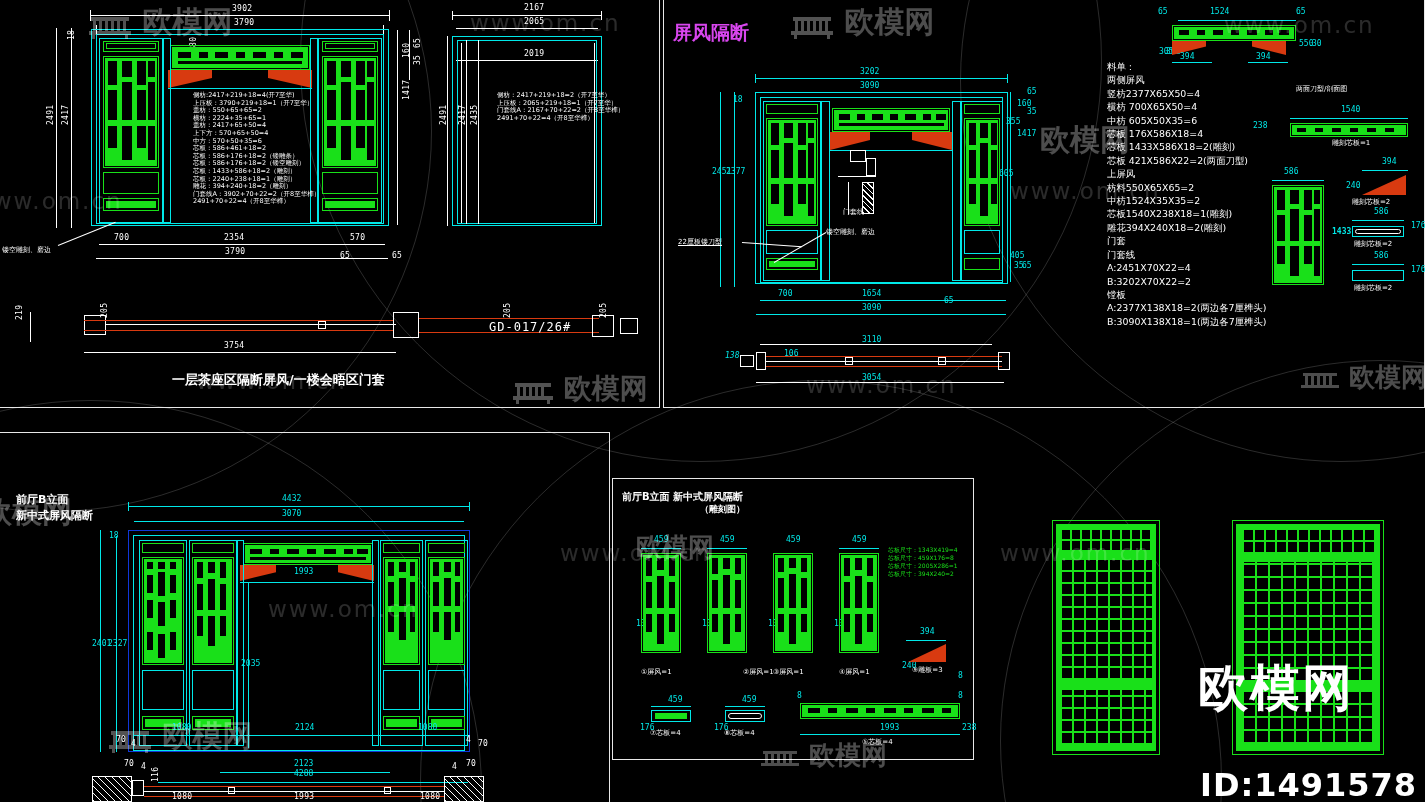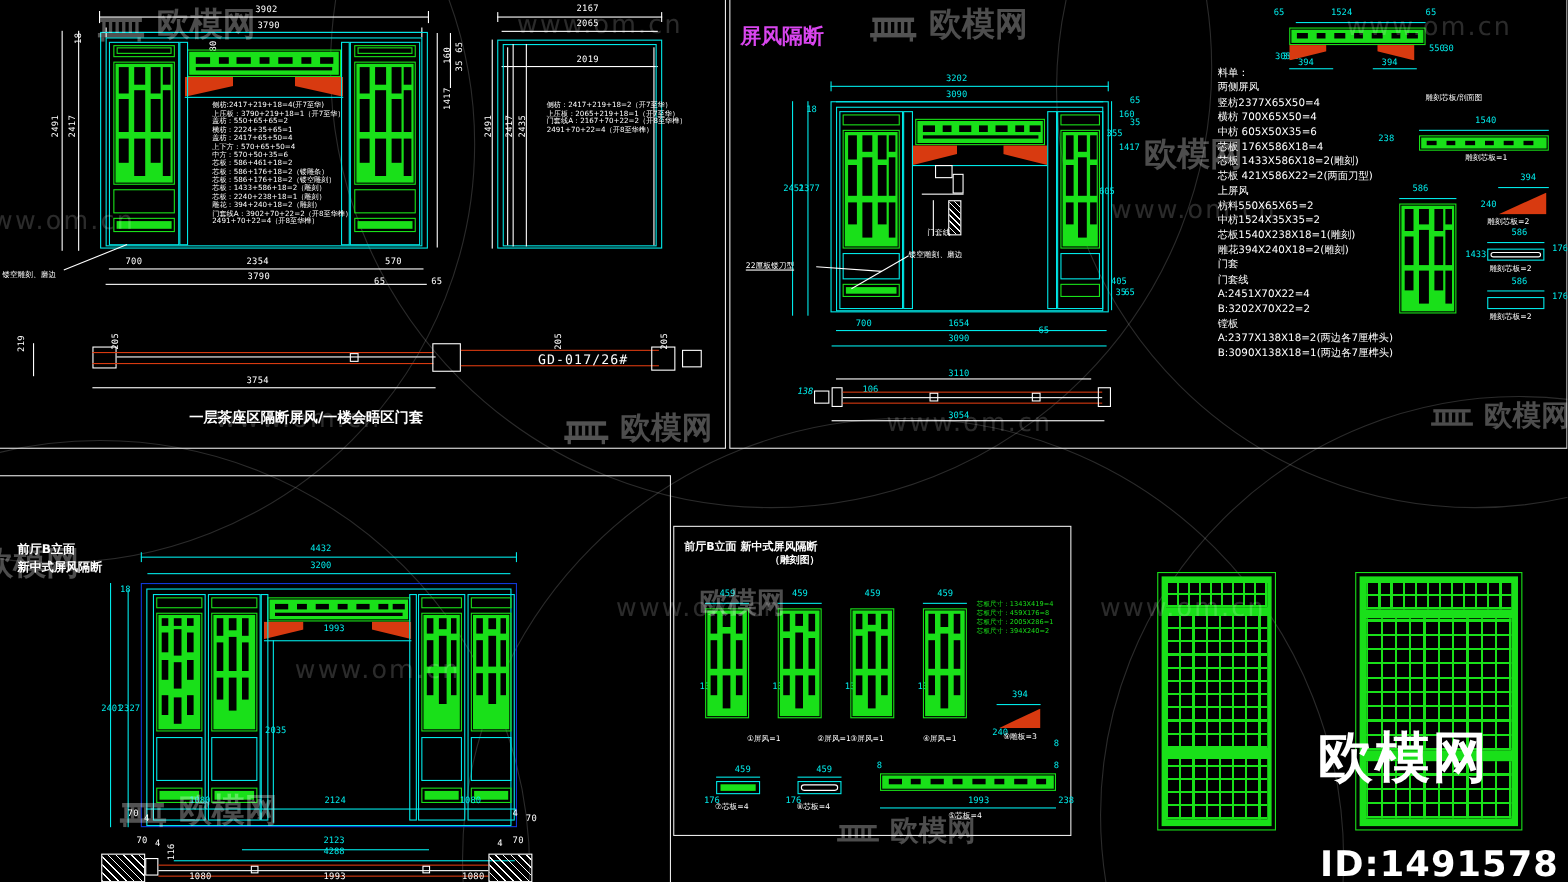--- a/index.html
+++ b/index.html
@@ -392,38 +392,38 @@
   <div class="latdark" style="left:1231px;top:30px;width:8px;height:5px;"></div>
   <div class="latdark" style="left:1247px;top:30px;width:10px;height:5px;"></div>
   <div class="latdark" style="left:1265px;top:30px;width:8px;height:5px;"></div>
   <div class="latdark" style="left:1279px;top:30px;width:10px;height:5px;"></div>
   <div class="red" style="left:1172px;top:41px;width:34px;height:14px;clip-path:polygon(0 0,100% 0,100% 40%,0 100%);"></div>
   <div class="red" style="left:1252px;top:41px;width:34px;height:14px;clip-path:polygon(0 0,100% 0,100% 100%,0 40%);"></div>
   <div class="ln lnh" style="left:1172px;top:62px;width:40px;"></div>
   <div class="ln lnh" style="left:1248px;top:62px;width:40px;"></div>
   <div class="dimc" style="left:1180px;top:53px;">394</div>
   <div class="dimc" style="left:1256px;top:53px;">394</div>
-  <div class="greenlbl cjk" style="left:1296px;top:84px;color:#fff;">雕刻芯板/剖面图</div>
+  <div class="greenlbl cjk" style="left:1296px;top:84px;color:#fff;">两面刀型/剖面图</div>
 
   <div class="dimc" style="left:1341px;top:106px;">1540</div>
   <div class="dimc v" style="left:1253px;top:122px;">238</div>
   <div class="ln lnh" style="left:1290px;top:118px;width:118px;"></div>
   <div class="gbox" style="left:1290px;top:123px;width:118px;height:14px;"></div>
   <div class="lat" style="left:1292px;top:125px;width:114px;height:10px;"></div>
   <div class="latdark" style="left:1297px;top:128px;width:9px;height:4px;"></div>
   <div class="latdark" style="left:1315px;top:128px;width:8px;height:4px;"></div>
   <div class="latdark" style="left:1332px;top:128px;width:9px;height:4px;"></div>
   <div class="latdark" style="left:1350px;top:128px;width:8px;height:4px;"></div>
   <div class="latdark" style="left:1367px;top:128px;width:9px;height:4px;"></div>
   <div class="latdark" style="left:1385px;top:128px;width:9px;height:4px;"></div>
   <div class="label cjk" style="left:1332px;top:139px;">雕刻芯板=1</div>
 
   <div class="dimc" style="left:1284px;top:168px;">586</div>
   <div class="ln lnh" style="left:1272px;top:180px;width:52px;"></div>
-  <div class="dimc v" style="left:1332px;top:228px;">1433</div>
+  <div class="dimc v" style="left:1332px;top:228px;font-weight:bold;">1433</div>
   <div class="gbox" style="left:1272px;top:185px;width:52px;height:100px;"></div>
   <div class="lat" style="left:1274px;top:187px;width:48px;height:96px;"></div>
   <div class="latdark" style="left:1277px;top:190px;width:8px;height:20px;"></div>
   <div class="latdark" style="left:1290px;top:190px;width:9px;height:14px;"></div>
   <div class="latdark" style="left:1304px;top:190px;width:8px;height:20px;"></div>
   <div class="latdark" style="left:1314px;top:190px;width:6px;height:14px;"></div>
   <div class="latdark" style="left:1277px;top:215px;width:8px;height:26px;"></div>
   <div class="latdark" style="left:1290px;top:209px;width:9px;height:32px;"></div>
   <div class="latdark" style="left:1304px;top:215px;width:8px;height:26px;"></div>
   <div class="latdark" style="left:1314px;top:209px;width:6px;height:32px;"></div>
@@ -453,21 +453,21 @@
 
   <div class="sheet" style="left:-2px;top:432px;width:612px;height:372px;border-top:1px solid #e8e8e8;"></div>
 
   <div class="title-cn cjk" style="left:16px;top:492px;font-size:11px;">前厅B立面</div>
   <div class="title-cn cjk" style="left:16px;top:508px;font-size:11px;">新中式屏风隔断</div>
 
   <div class="dimc" style="left:282px;top:495px;">4432</div>
   <div class="ln lnh" style="left:128px;top:506px;width:342px;"></div>
   <div class="ln lnv" style="left:128px;top:502px;height:9px;"></div>
   <div class="ln lnv" style="left:469px;top:502px;height:9px;"></div>
-  <div class="dimc" style="left:282px;top:510px;">3200</div>
+  <div class="dimc" style="left:282px;top:510px;">3070</div>
   <div class="ln lnh" style="left:134px;top:521px;width:330px;"></div>
   <div class="dimc v" style="left:109px;top:532px;">18</div>
 
   <div class="dimc v" style="left:92px;top:640px;">2401</div>
   <div class="dimc v" style="left:108px;top:640px;">2327</div>
   <div class="ln lnv" style="left:100px;top:530px;height:222px;"></div>
   <div class="ln lnv" style="left:116px;top:536px;height:216px;"></div>
 
   <div class="bbox" style="left:128px;top:530px;width:342px;height:222px;"></div>
   <div class="box" style="left:133px;top:535px;width:332px;height:216px;"></div>
@@ -663,21 +663,21 @@
   <div class="latdark" style="left:855px;top:614px;width:7px;height:30px;"></div>
   <div class="latdark" style="left:867px;top:614px;width:6px;height:18px;"></div>
 
   <div class="note cjk" style="left:888px;top:546px;font-size:6px;line-height:8px;color:#19e019;">
     <div>芯板尺寸：1343X419=4</div>
     <div>芯板尺寸：459X176=8</div>
     <div>芯板尺寸：2005X286=1</div>
     <div>芯板尺寸：394X240=2</div>
   </div>
 
-  <div class="label cjk" style="left:679px;top:668px;text-align:center;">①屏风=1</div>
+  <div class="label cjk" style="left:641px;top:668px;text-align:center;">①屏风=1</div>
   <div class="label cjk" style="left:707px;top:668px;margin-left:36px;">②屏风=1</div>
   <div class="label cjk" style="left:773px;top:668px;">③屏风=1</div>
   <div class="label cjk" style="left:839px;top:668px;">④屏风=1</div>
 
   <div class="dimc" style="left:920px;top:628px;">394</div>
   <div class="ln lnh" style="left:906px;top:640px;width:40px;"></div>
   <div class="dimc v" style="left:902px;top:662px;">240</div>
   <div class="red" style="left:908px;top:644px;width:38px;height:18px;clip-path:polygon(0 100%,100% 0,100% 100%);"></div>
   <div class="label cjk" style="left:912px;top:666px;">⑨雕板=3</div>
 

